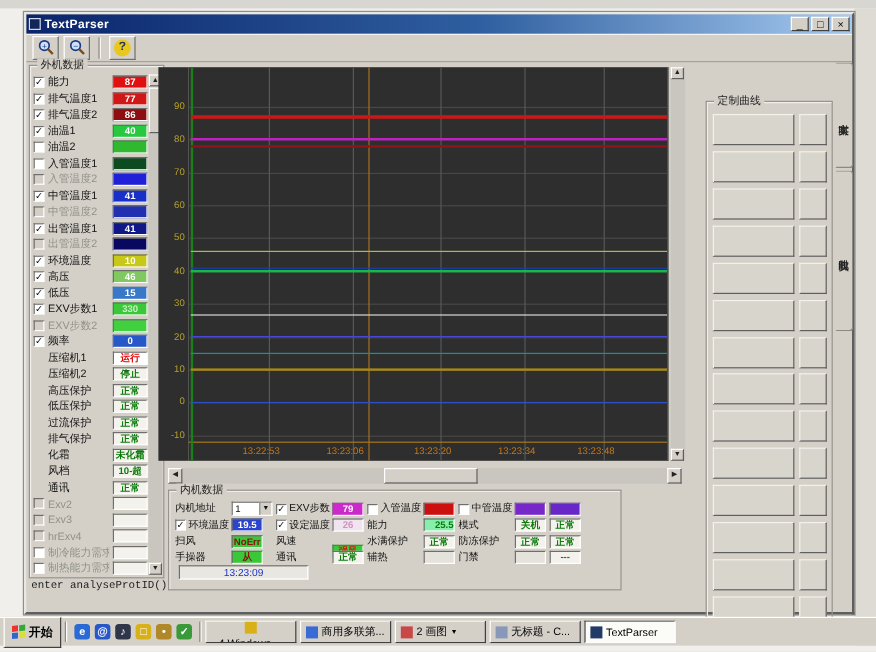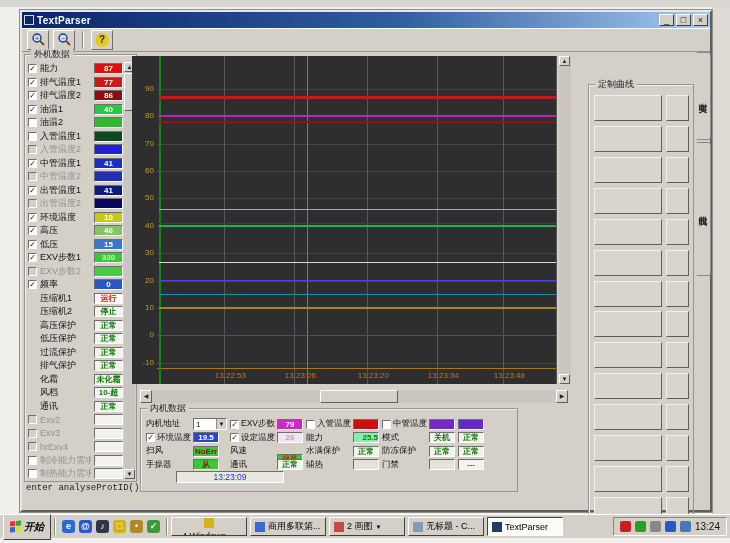--- a/index.html
+++ b/index.html
@@ -50,54 +50,54 @@
   .chartbox{position:absolute;left:110px;top:2px;width:440px;height:334px;}
   .ylabels{position:absolute;left:0;top:2px;width:25px;height:328px;background:#2d2e2d;}
   .ytick{position:absolute;right:3px;width:22px;text-align:right;font-size:8px;}
   .plot{position:absolute;left:25px;top:2px;width:400px;height:328px;background:#2d2e2d;border-right:1px solid #555;overflow:hidden;}
   .hgrid{position:absolute;left:0;width:100%;height:1px;background:#474747;}
   .vgrid{position:absolute;top:0;width:1px;height:100%;background:#55595c;}
   .curve{position:absolute;left:2px;right:0;}
   .cursor-line{position:absolute;top:0;width:1px;height:100%;}
   .left-marker{position:absolute;top:0;width:2px;height:100%;}
   .baseline{position:absolute;left:0;width:100%;height:1px;}
-  .xtick{position:absolute;width:44px;text-align:right;font-size:8px;bottom:4px;}
+  .xtick{position:absolute;width:44px;text-align:left;font-size:8px;bottom:4px;}
   .vscroll-chart{position:absolute;left:427px;top:2px;width:12px;height:328px;background:#c9c6bf;}
   .hscroll{position:absolute;left:118px;top:338px;width:428px;height:13px;background:#c9c6bf;display:flex;align-items:stretch;}
   .hbtn{width:12px;background:#d4d0c8;border:1px solid;border-color:#fff #5f5f5f #5f5f5f #fff;font-size:6px;line-height:11px;text-align:center;color:#222;}
   .hthumb{position:absolute;left:168px;top:0;width:78px;height:13px;background:#d4d0c8;border:1px solid;border-color:#fff #5f5f5f #5f5f5f #fff;}
 
   
   .bottom{left:118px;top:356px;width:378px;height:84px;padding-left:23px;}
   .bwrap{position:absolute;left:5px;top:9px;right:2px;bottom:2px;display:flex;gap:3px;}
   .bgroup{display:flex;gap:2px;}
   .bcol{display:flex;flex-direction:column;gap:1px;}
   .brow{height:12.5px;display:flex;align-items:center;gap:2px;font-size:8.5px;white-space:nowrap;color:#111;}
   .bb{width:26px;height:11px;font-size:8px;font-weight:bold;text-align:center;line-height:10px;border:1px solid;border-color:#6e6e6e #fff #fff #6e6e6e;}
   .bselect{width:34px;height:12px;background:#fff;border:1px solid;border-color:#6e6e6e #fff #fff #6e6e6e;display:flex;font-size:8px;}
   .bselect .val{flex:1;padding-left:2px;line-height:11px;}
   .bselect .arr{width:10px;background:#d4d0c8;border-left:1px solid #8a8a8a;font-size:6px;text-align:center;line-height:10px;}
   .time-field{position:absolute;left:8px;top:62px;width:108px;height:12px;background:#e9e7e1;border:1px solid;border-color:#6e6e6e #fff #fff #6e6e6e;
-              color:#2233c0;font-size:8.5px;text-align:center;line-height:11px;margin-left:27px;}
+              color:#2233c0;font-size:8.5px;text-align:center;line-height:11px;}
 
   
   .rightpanel{left:566px;top:0px;width:106px;height:442px;margin-top:32px;}
   .rrows{position:absolute;left:5px;top:10px;right:4px;bottom:2px;display:flex;flex-direction:column;justify-content:space-between;}
   .rrow{display:flex;gap:4px;height:26px;}
   .rfield{flex:1;background:#d8d5cd;border:1px solid;border-color:#f2f1ec #5f5f5f #5f5f5f #f2f1ec;}
   .rbtn{width:23px;background:#d8d5cd;border:1px solid;border-color:#f2f1ec #5f5f5f #5f5f5f #f2f1ec;}
   .vtabs{position:absolute;left:674px;top:0;width:15px;display:flex;flex-direction:column;gap:2px;}
   .vtab{writing-mode:vertical-rl;text-orientation:upright;font-size:9px;color:#222;background:#d4d0c8;
         border:1px solid #8a8a84;border-left:1px solid #d4d0c8;border-radius:0 3px 3px 0;padding:8px 1px;text-align:center;}
 
   
   .taskbar{position:absolute;left:0;top:514px;width:730px;height:24px;background:#d4d0c8;border-top:1px solid #fff;
            display:flex;align-items:center;gap:3px;padding:0 3px;}
   .start-btn{height:19px;display:flex;align-items:center;gap:3px;padding:12px 6px;background:#d4d0c8;
-             border:1px solid;border-color:#fff #404040 #404040 #fff;font-size:10px;font-weight:bold;font-style:italic;}
+             border:1px solid;border-color:#fff #404040 #404040 #fff;font-size:10px;font-weight:bold;}
   .flag{width:11px;height:11px;display:grid;grid-template-columns:5px 5px;grid-template-rows:5px 5px;gap:1px;transform:skewY(-6deg);}
   .flag i{display:block;}
   .tsep{width:2px;height:17px;border-left:1px solid #8a8a84;border-right:1px solid #fff;}
   .qlaunch{display:flex;gap:4px;padding:0 3px;align-items:center;}
   .qicon{width:13px;height:13px;border-radius:3px;color:#fff;font-size:9px;font-weight:bold;text-align:center;line-height:13px;}
   .tasks{flex:1;display:flex;gap:3px;align-items:center;overflow:hidden;}
   .task{height:19px;display:flex;align-items:center;gap:3px;padding:0 4px;font-size:9px;background:#d4d0c8;
         border:1px solid;border-color:#fff #404040 #404040 #fff;white-space:nowrap;overflow:hidden;}
   .task.active{background:#fbfbf8;border-color:#404040 #fff #fff #404040;}
   .ticon{width:10px;height:10px;flex:0 0 10px;}
@@ -633,22 +633,14 @@
         </button>
         <button class="task" style="width: 76px;">
           <span class="ticon" style="background: rgb(136, 152, 184);"></span>
           <span>无标题 - C...</span>
         </button>
         <button class="task active" style="width: 76px;">
           <span class="ticon" style="background: rgb(34, 58, 102);"></span>
           <span>TextParser</span>
         </button>
       </span>
-    <span class="tray" id="tray">
-        <span class="tray-icon" style="background: rgb(200, 32, 32);"></span>
-        <span class="tray-icon" style="background: rgb(40, 160, 40);"></span>
-        <span class="tray-icon" style="background: rgb(136, 136, 136);"></span>
-        <span class="tray-icon" style="background: rgb(40, 88, 200);"></span>
-        <span class="tray-icon" style="background: rgb(72, 120, 184);"></span>
-      <span class="clock">13:24</span>
-    </span>
   </div>
 </div>
 
 </body></html>

